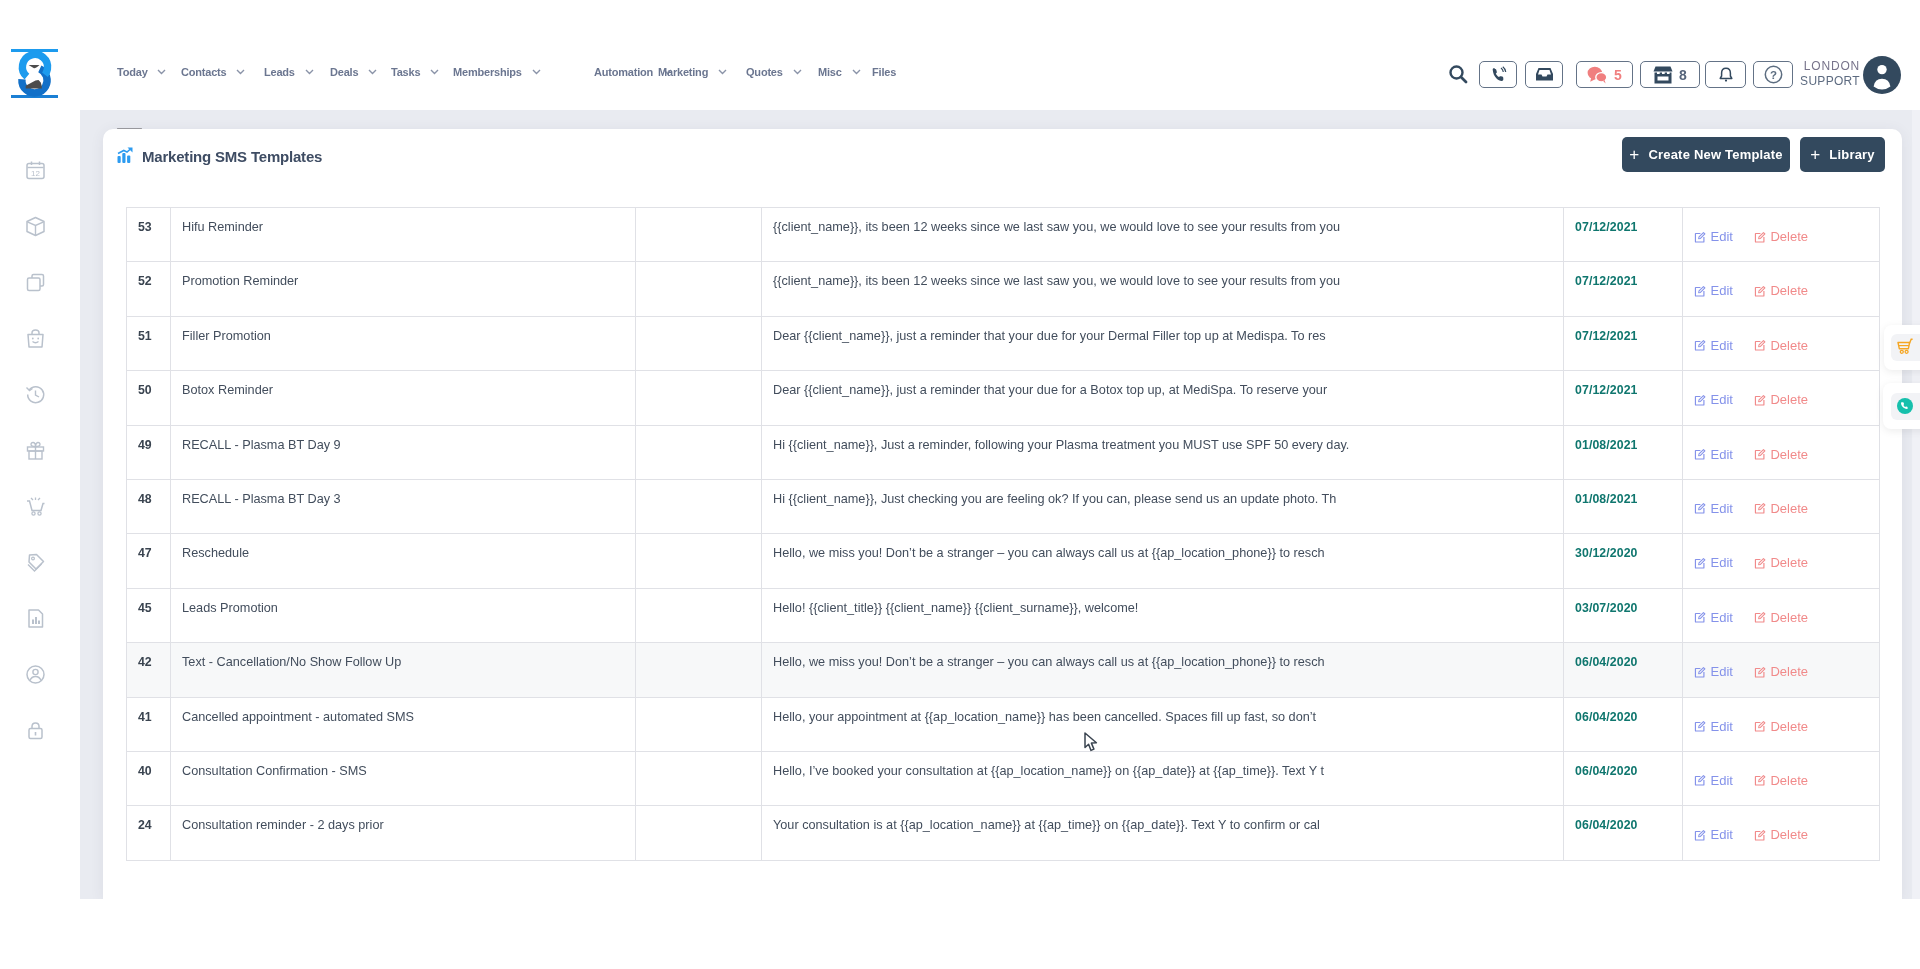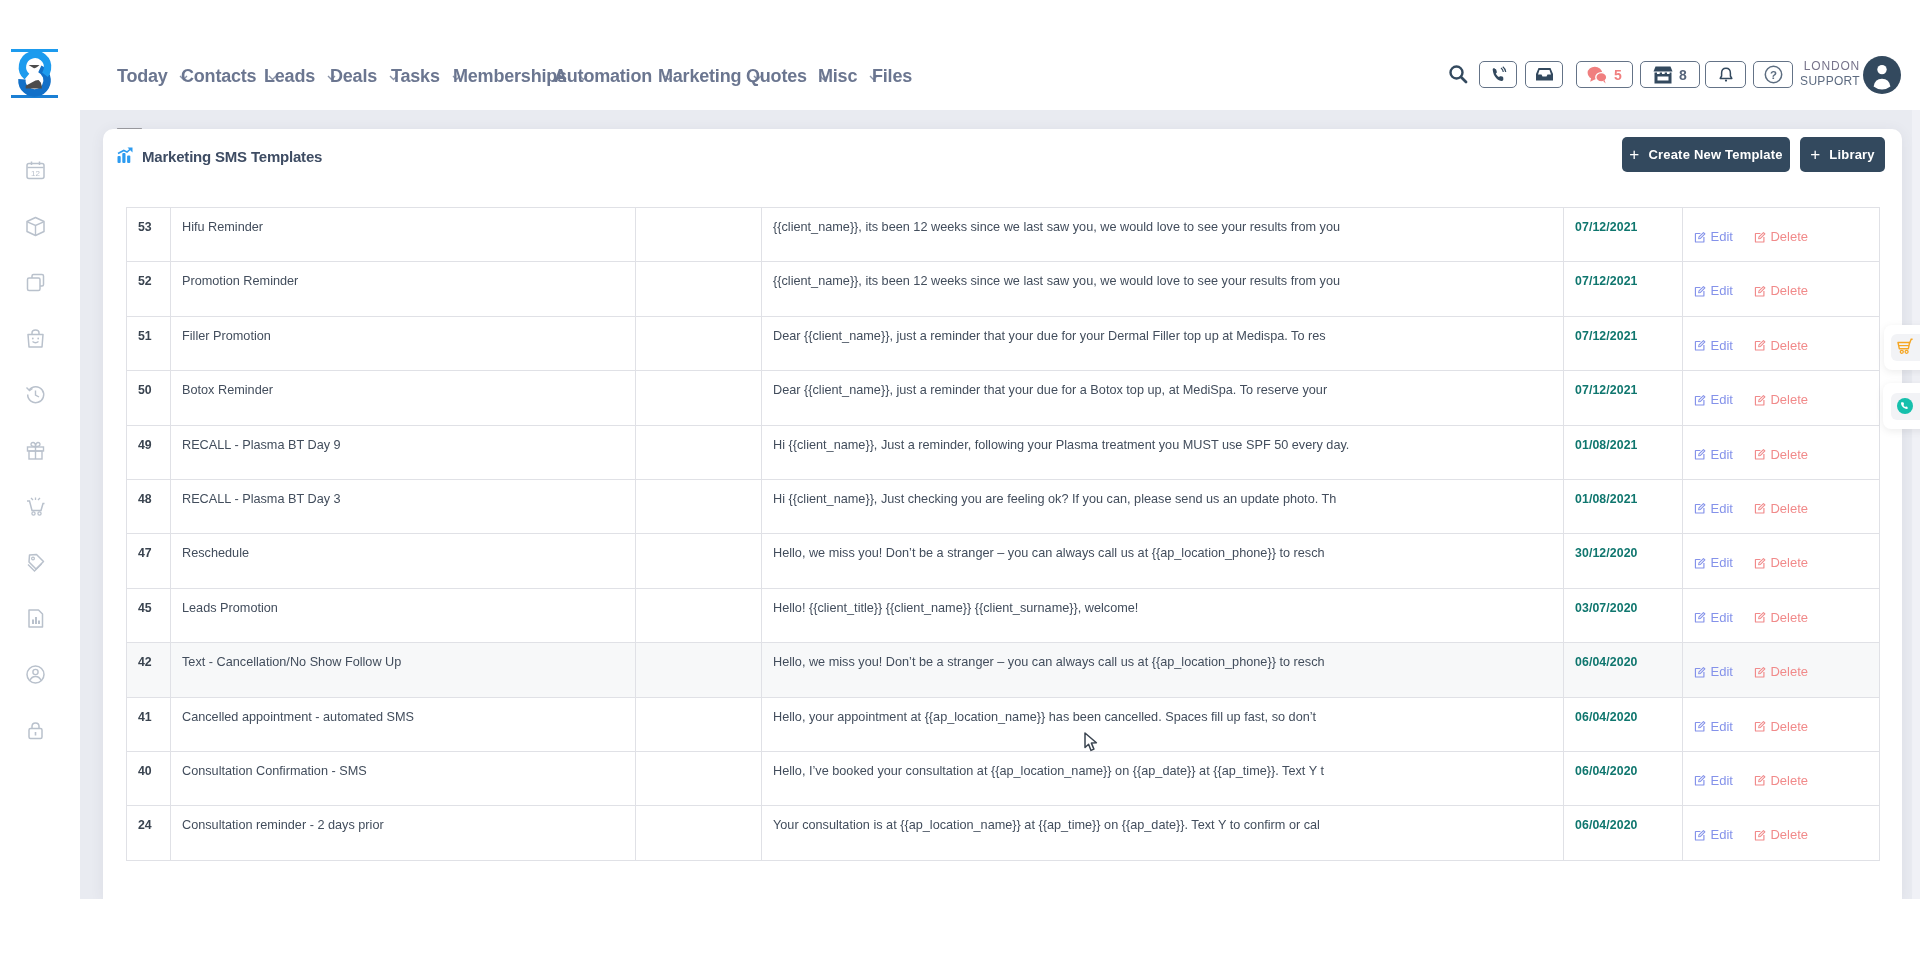--- a/index.html
+++ b/index.html
@@ -3,21 +3,21 @@
 <meta charset="utf-8">
 <style>
   * { margin:0; padding:0; box-sizing:border-box; }
   html,body { width:1920px; height:969px; background:#ffffff; font-family:"Liberation Sans", sans-serif; }
   .app { position:absolute; left:0; top:0; width:1920px; height:899px; overflow:hidden; background:#fff; }
   .bg { position:absolute; left:80px; top:110px; width:1840px; height:789px; background:#e9ebf1; }
   .card { position:absolute; left:103px; top:129px; width:1799px; height:770px; background:#fff; border-radius:10px 10px 0 0; box-shadow:0 2px 14px rgba(60,70,90,0.08); }
 
   
   .topbar { position:absolute; left:0; top:0; width:1920px; height:110px; background:#fff; }
-  .nav-item { position:absolute; top:66px; font-size:18px; color:#6b7690; font-weight:bold; letter-spacing:-0.2px; white-space:nowrap;text-align:right; }
+  .nav-item { position:absolute; top:66px; font-size:11px; color:#6b7690; font-weight:bold; letter-spacing:-0.2px; white-space:nowrap;text-align:right; }
   .nav-item svg { margin-left:7px; vertical-align:1px; }
 
   
   .title { position:absolute; left:142px; top:148px; font-size:15px; font-weight:bold; color:#3e4c63; letter-spacing:-0.2px; }
   .btn { position:absolute; top:137px; height:35px; background:#33495e; border-radius:5px; color:#fff; font-size:13px; font-weight:bold; text-align:center; line-height:35px; letter-spacing:0.2px; }
   .btn .plus { font-size:17px; font-weight:normal; margin-right:9px; vertical-align:-1px; }
 
   
   table { position:absolute; left:126px; top:207px; width:1753px; border-collapse:collapse; table-layout:fixed; font-size:12.7px; color:#424d5c; }
   th, td { border:1px solid #e0e1e6; vertical-align:top; padding:12px 10px 0 11px; font-weight:normal; text-align:left; overflow:hidden; white-space:nowrap; }
@@ -70,21 +70,21 @@
         </svg></span>
     <span class="nav-item" style="left:330px">Deals <svg width="9" height="6" viewBox="0 0 9 6">
           <path d="M1 1 L4.5 4.5 L8 1" stroke="#8a93a8" stroke-width="1.4" fill="none"></path>
         </svg></span>
     <span class="nav-item" style="left:391px">Tasks <svg width="9" height="6" viewBox="0 0 9 6">
           <path d="M1 1 L4.5 4.5 L8 1" stroke="#8a93a8" stroke-width="1.4" fill="none"></path>
         </svg></span>
     <span class="nav-item" style="left:453px">Memberships <svg width="9" height="6" viewBox="0 0 9 6">
           <path d="M1 1 L4.5 4.5 L8 1" stroke="#8a93a8" stroke-width="1.4" fill="none"></path>
         </svg></span>
-    <span class="nav-item" style="left:554px">Automation <svg width="9" height="6" viewBox="0 0 9 6">
+    <span class="nav-item" style="left:594px">Automation <svg width="9" height="6" viewBox="0 0 9 6">
           <path d="M1 1 L4.5 4.5 L8 1" stroke="#8a93a8" stroke-width="1.4" fill="none"></path>
         </svg></span>
     <span class="nav-item" style="left:658px">Marketing <svg width="9" height="6" viewBox="0 0 9 6">
           <path d="M1 1 L4.5 4.5 L8 1" stroke="#8a93a8" stroke-width="1.4" fill="none"></path>
         </svg></span>
     <span class="nav-item" style="left:746px">Quotes <svg width="9" height="6" viewBox="0 0 9 6">
           <path d="M1 1 L4.5 4.5 L8 1" stroke="#8a93a8" stroke-width="1.4" fill="none"></path>
         </svg></span>
     <span class="nav-item" style="left:818px">Misc <svg width="9" height="6" viewBox="0 0 9 6">
           <path d="M1 1 L4.5 4.5 L8 1" stroke="#8a93a8" stroke-width="1.4" fill="none"></path>

